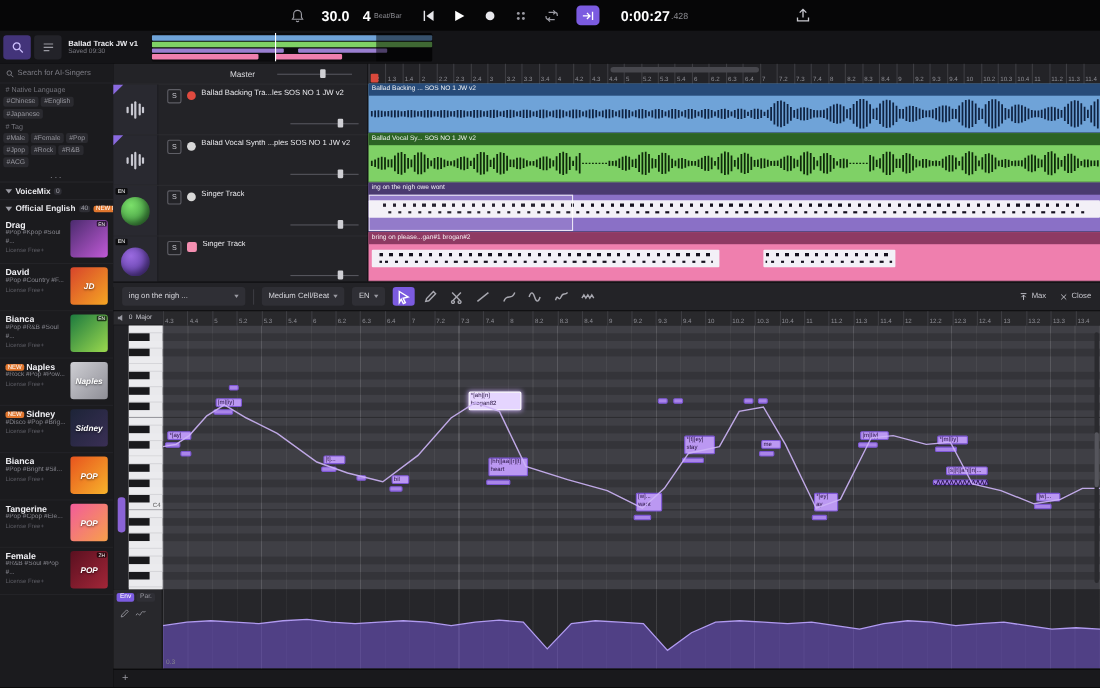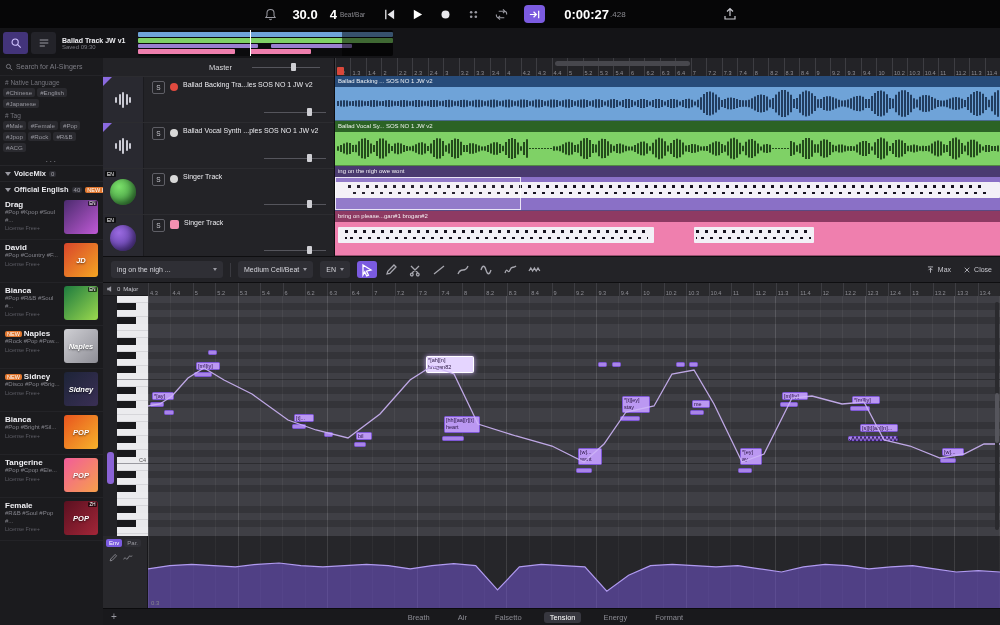--- a/index.html
+++ b/index.html
@@ -842,24 +842,16 @@
   <div id="param-chart">
     <svg id="tension-svg" width="852" height="72" viewBox="0 0 852 72" preserveAspectRatio="none">
         <path d="M0 72L0.0 32.8L21.8 29.6L43.7 28.3L65.5 29.6L87.4 30.9L109.2 28.3L131.1 27.0L152.9 29.6L174.8 30.9L196.6 29.6L218.5 28.3L240.3 29.6L262.2 32.8L284.0 29.6L305.8 27.7L327.7 29.6L349.5 53.9L371.4 30.9L393.2 28.3L415.1 29.6L436.9 30.9L458.8 55.2L480.6 39.2L502.5 29.6L524.3 28.3L546.2 29.6L568.0 30.9L589.8 29.6L611.7 32.8L633.5 36.0L655.4 30.9L677.2 28.3L699.1 29.6L720.9 32.8L742.8 30.9L764.6 29.6L786.5 32.8L808.3 36.0L830.2 34.7L852.0 36.0L852 72Z" stroke-width="1" fill="#7a5ae0" opacity="0.5"></path>
         <path d="M0.0 32.8L21.8 29.6L43.7 28.3L65.5 29.6L87.4 30.9L109.2 28.3L131.1 27.0L152.9 29.6L174.8 30.9L196.6 29.6L218.5 28.3L240.3 29.6L262.2 32.8L284.0 29.6L305.8 27.7L327.7 29.6L349.5 53.9L371.4 30.9L393.2 28.3L415.1 29.6L436.9 30.9L458.8 55.2L480.6 39.2L502.5 29.6L524.3 28.3L546.2 29.6L568.0 30.9L589.8 29.6L611.7 32.8L633.5 36.0L655.4 30.9L677.2 28.3L699.1 29.6L720.9 32.8L742.8 30.9L764.6 29.6L786.5 32.8L808.3 36.0L830.2 34.7L852.0 36.0" stroke="#b09af0" stroke-width="1.2" fill="none"></path>
       </svg>
     <span class="minlab">0.3</span>
   </div>
 
   <div id="tabbar">
     <span class="plus">+</span>
-    <div id="param-tabs">
-        <div class="ptab">Breath</div>
-        <div class="ptab">Air</div>
-        <div class="ptab">Falsetto</div>
-        <div class="ptab on">Tension</div>
-        <div class="ptab">Energy</div>
-        <div class="ptab">Formant</div>
-      </div>
     <span class="rspace"></span>
   </div>
 
 </div>
 
 </body></html>

